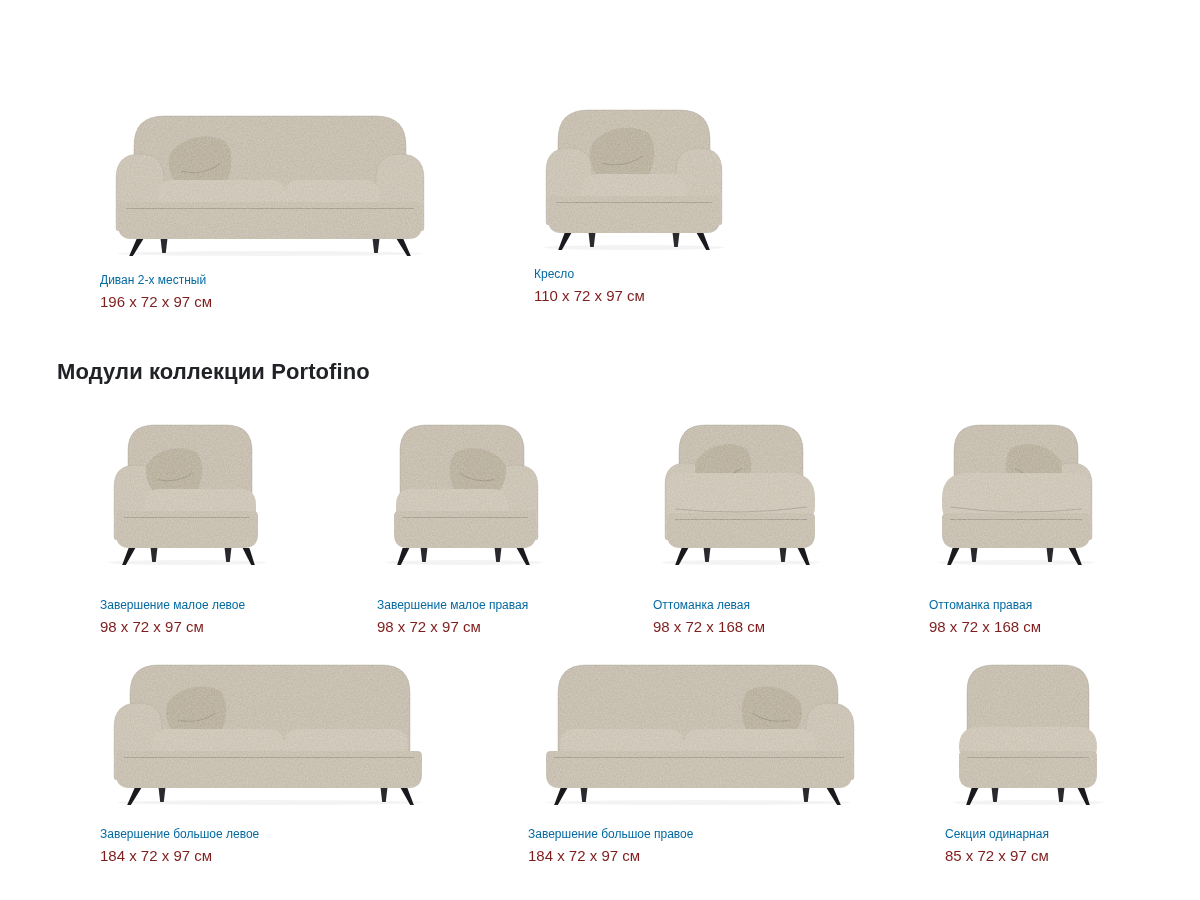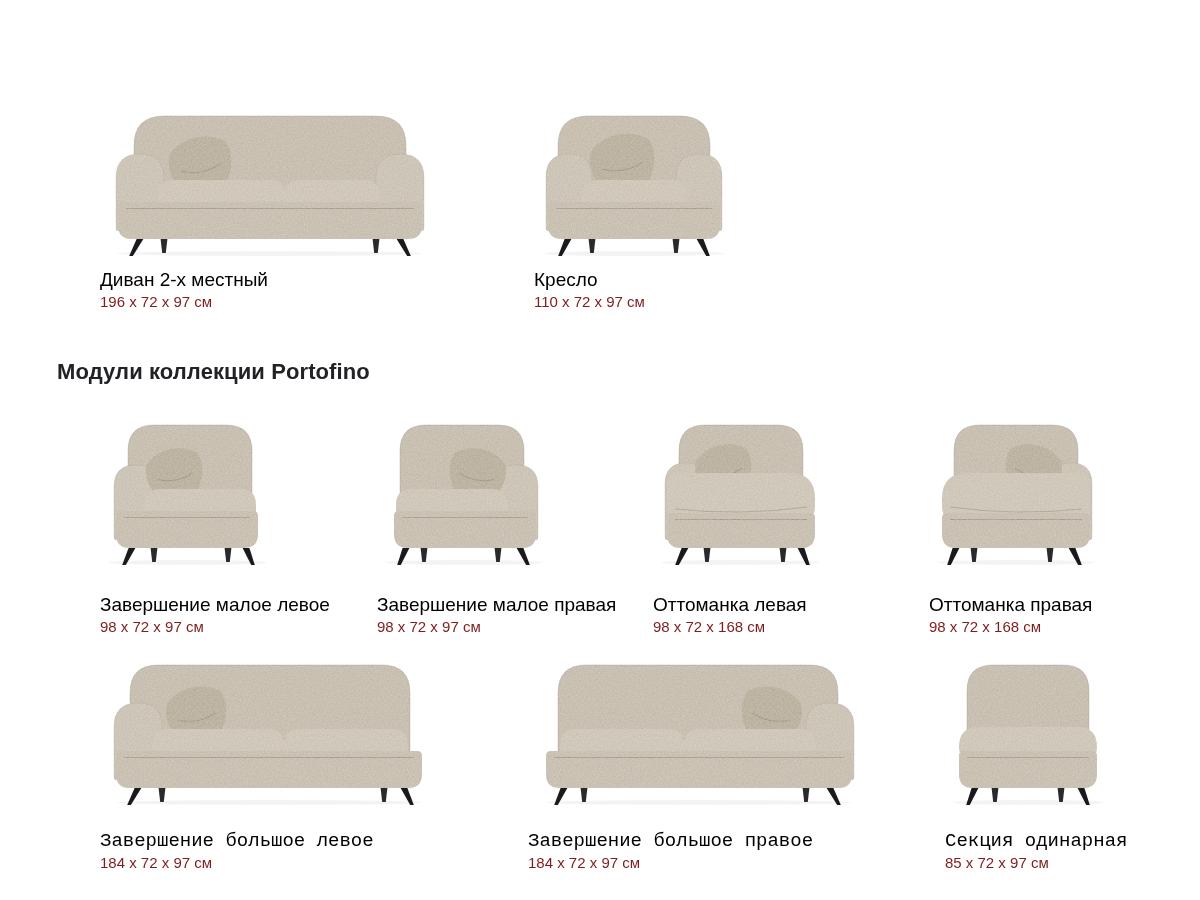--- a/index.html
+++ b/index.html
@@ -6,24 +6,24 @@
   .page{
     position:relative;width:1200px;height:900px;background:#ffffff;
     font-family:"Liberation Sans",sans-serif;overflow:hidden;color:#202226;
   }
   .section-title{
     position:absolute;left:57px;font-size:22px;font-weight:600;
     letter-spacing:.1px;color:#202226;white-space:nowrap;
   }
   .card{position:absolute;}
   .furn{display:block;width:100%;height:150px;}
-  .iname{margin-top:14px;font-size:19px;line-height:20px;font-weight:500;color:#000000;white-space:nowrap;}
+  .iname{margin-top:14px;font-size:12px;line-height:20px;font-weight:500;color:#0369a1;white-space:nowrap;}
   .idims{margin-top:2px;font-size:15px;line-height:20px;font-weight:400;color:#7f1d1d;white-space:nowrap;}
   .rowB .iname{margin-top:30px;}
-  .rowC .iname{margin-top:26px;font-family:Liberation Mono, monospace;}
+  .rowC .iname{margin-top:19px;}
 </style>
 </head>
 <body>
 
 <svg width="0" height="0" style="position:absolute" aria-hidden="true">
   <defs>
     <filter id="fabricNoise" x="-2%" y="-2%" width="104%" height="104%">
       <feTurbulence type="fractalNoise" baseFrequency="0.9" numOctaves="2" seed="4" result="n1"></feTurbulence>
       <feColorMatrix in="n1" type="matrix" values="0 0 0 0 0.33  0 0 0 0 0.28  0 0 0 0 0.22  0 0 0 0.38 0" result="c1"></feColorMatrix>
       <feComposite in="c1" in2="SourceAlpha" operator="in" result="dark"></feComposite>
@@ -64,21 +64,21 @@
           </g>
           <path d="M36.6,133 L43.4,133 L32.8,150 L29.2,150 Z" fill="#1a1a1e"></path>
           <path d="M60.6,133 L67.4,133 L65.8,147 L62.2,147 Z" fill="#2a2a2e"></path>
           <path d="M272.6,133 L279.4,133 L277.8,147 L274.2,147 Z" fill="#2a2a2e"></path>
           <path d="M296.6,133 L303.4,133 L310.8,150 L307.2,150 Z" fill="#1a1a1e"></path>
         </g>
       </svg>
     <div class="iname">Диван 2-х местный</div>
     <div class="idims">196 x 72 x 97 см</div>
   </div>
-  <div class="card rowA" style="left:534px;top:106px;width:200px">
+  <div class="card rowA" style="left:534px;top:100px;width:200px">
     <svg class="furn" viewBox="0 0 200 150" preserveAspectRatio="xMidYMax meet">
         <ellipse cx="100" cy="147.5" rx="90" ry="2.4" fill="rgba(30,28,24,0.05)"></ellipse>
         <g>
           <g filter="url(#fabricNoise)">
             <path d="M54,10 H146 Q176,10 176,40 V112 Q176,112 176,112 H24 Q24,112 24,112 V40 Q24,10 54,10 Z" fill="#c4baa8" stroke="rgba(85,75,58,0.25)" stroke-width="0.8"></path>
             <path d="M35,48 H35 Q58,48 58,71 V122 Q58,125 55,125 H15 Q12,125 12,122 V71 Q12,48 35,48 Z" fill="#cbc2b1" stroke="rgba(85,75,58,0.2)" stroke-width="0.7"></path>
             <path d="M165,48 H165 Q188,48 188,71 V122 Q188,125 185,125 H145 Q142,125 142,122 V71 Q142,48 165,48 Z" fill="#cbc2b1" stroke="rgba(85,75,58,0.2)" stroke-width="0.7"></path>
             <g transform="translate(90,56) rotate(-9)">
               <path d="M-31,-15.5 C-15.5,-32.550000000000004 13.950000000000001,-31 27.900000000000002,-18.599999999999998 C34.720000000000006,-4.6499999999999995 29.45,12.4 20.150000000000002,24.8 C3.1,31.62 -20.150000000000002,28.52 -29.45,17.05 C-34.720000000000006,4.6499999999999995 -35.65,-4.6499999999999995 -31,-15.5 Z" fill="#b2a78f"></path>
               <path d="M-22.32,3.7199999999999998 Q-1.55,12.4 18.599999999999998,3.1" fill="none" stroke="rgba(80,70,52,0.4)" stroke-width="1"></path>

